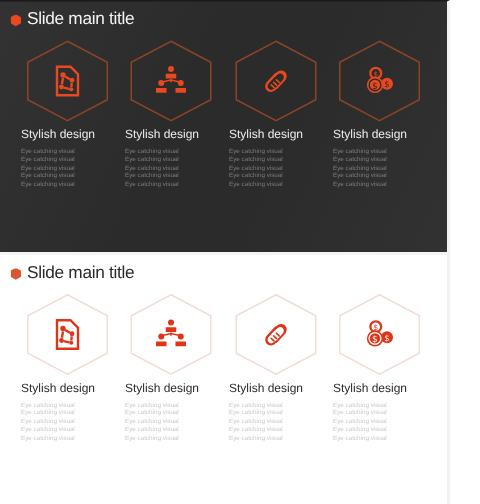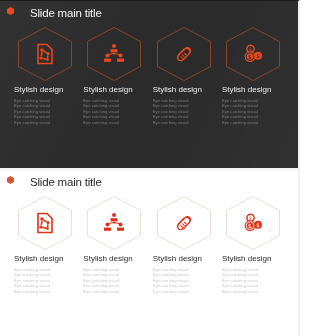--- a/index.html
+++ b/index.html
@@ -12,21 +12,21 @@
 
   .slide{position:relative;width:300px;height:168px;box-sizing:border-box;overflow:hidden;}
   .slide-dark{background:#2b2b2b;border-top:1px solid #1a1a1a;border-right:2px solid #f2f2f2;}
   .slide-light{background:#ffffff;border-top:2px solid #f4f4f4;border-right:2px solid #f2f2f2;}
 
   
   .shine{position:absolute;inset:0;pointer-events:none;
     background:linear-gradient(115deg,rgba(255,255,255,0.035) 0%,rgba(255,255,255,0) 42%,
                rgba(255,255,255,0) 60%,rgba(255,255,255,0.03) 100%);}
 
-  .title-row{display:flex;gap:16px;padding:6px 0 0 7px;}
+  .title-row{display:flex;align-items:center;gap:4px;padding:6px 0 0 7px;}
   .bullet-hex{width:7px;height:8px;flex:none;
     background:#e8491f;
     clip-path:polygon(50% 0%,100% 25%,100% 75%,50% 100%,0% 75%,0% 25%);}
   .bullet-hex.dim{background:#d8552e;}
   .slide-title{font-size:11.5px;letter-spacing:-0.2px;line-height:13px;font-weight:400;}
   .slide-dark .slide-title{color:#f3f3f3;}
   .slide-light .slide-title{color:#2a2a2a;}
 
   .cols{display:flex;justify-content:space-between;padding:0 14px;margin-top:6px;}
   .col{width:62px;display:flex;flex-direction:column;align-items:center;}

